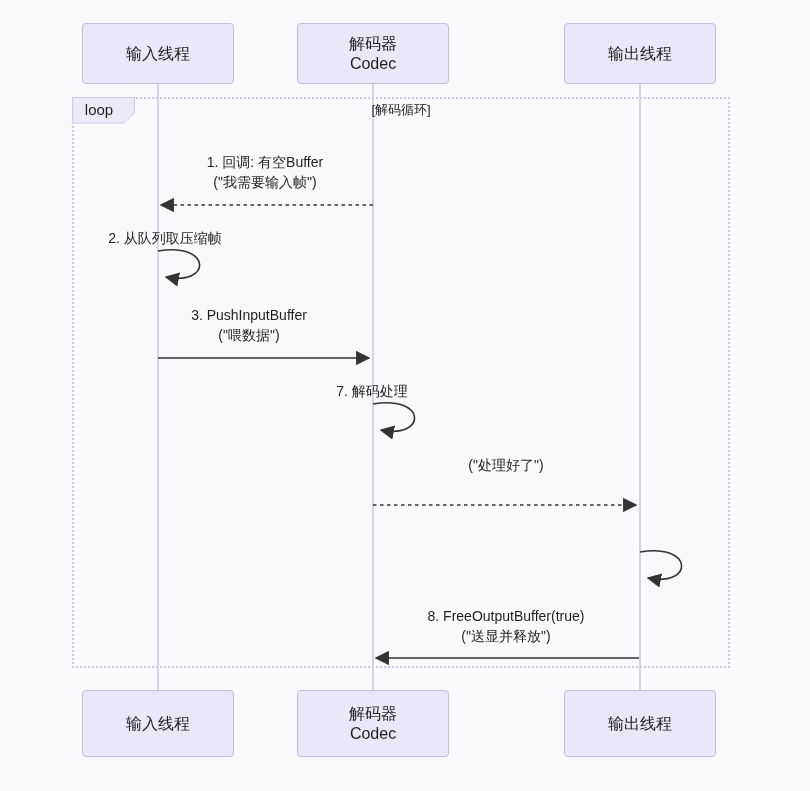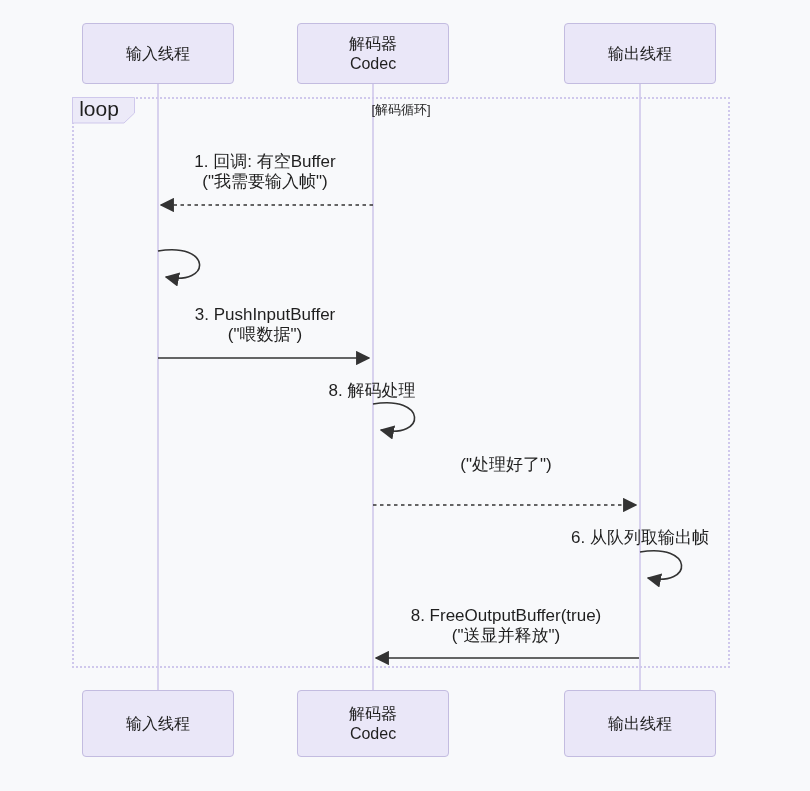--- a/index.html
+++ b/index.html
@@ -48,30 +48,30 @@
     left:72px;top:97px;width:658px;height:571px;
     border:2px dotted var(--loopBorder);
     box-sizing:border-box;
   }
   .loop-label{
     position:absolute;left:72px;top:97px;width:64px;height:27px;
   }
   .loop-label-text{
     position:absolute;left:0;top:0;width:54px;height:24px;
     display:flex;align-items:center;justify-content:center;
-    font-size:21px;color:var(--text);
+    font-size:15px;color:var(--text);
   }
   .loop-title{
     position:absolute;left:72px;top:101px;width:658px;
     text-align:center;font-size:13px;color:var(--text);
   }
   .msg{
     position:absolute;
     text-align:center;
-    font-size:17px;line-height:20px;color:var(--text);
+    font-size:14px;line-height:20px;color:var(--text);
   }
   .arrows{position:absolute;left:0;top:0;}
 </style>
 </head>
 <body>
 
 <div class="canvas">
 
   <div class="lifeline" style="left:157px"></div>
   <div class="lifeline" style="left:372px"></div>
@@ -105,32 +105,32 @@
 Codec</div>
   </div>
   <div class="actor actor-bottom" style="left:564px">
     <div class="actor-label">输出线程</div>
   </div>
 
   <div class="msg" style="left:160px;width:210px;top:152px">
     <div>1. 回调: 有空Buffer</div>
     <div>("我需要输入帧")</div>
   </div>
-  <div class="msg" style="left:160px;width:210px;top:305px">
+  <div class="msg" style="left:65px;width:200px;top:228px">
+    <div>2. 从队列取压缩帧</div>
+  </div>
+  <div class="msg" style="left:144px;width:210px;top:305px">
     <div>3. PushInputBuffer</div>
     <div>("喂数据")</div>
   </div>
   <div class="msg" style="left:272px;width:200px;top:381px">
-    <div>8. 解码处理</div>
+    <div>7. 解码处理</div>
   </div>
   <div class="msg" style="left:400px;width:212px;top:455px">
     <div>("处理好了")</div>
-  </div>
-  <div class="msg" style="left:540px;width:200px;top:528px">
-    <div>6. 从队列取输出帧</div>
   </div>
   <div class="msg" style="left:400px;width:212px;top:606px">
     <div>8. FreeOutputBuffer(true)</div>
     <div>("送显并释放")</div>
   </div>
 
   <svg class="arrows" width="810" height="791">
     <defs>
       <marker id="arrowhead" viewBox="0 0 10 10" refX="9" refY="5" markerWidth="9" markerHeight="9" orient="auto-start-reverse">
         <path d="M0,0 L10,5 L0,10 z" fill="var(--arrow)"></path>

